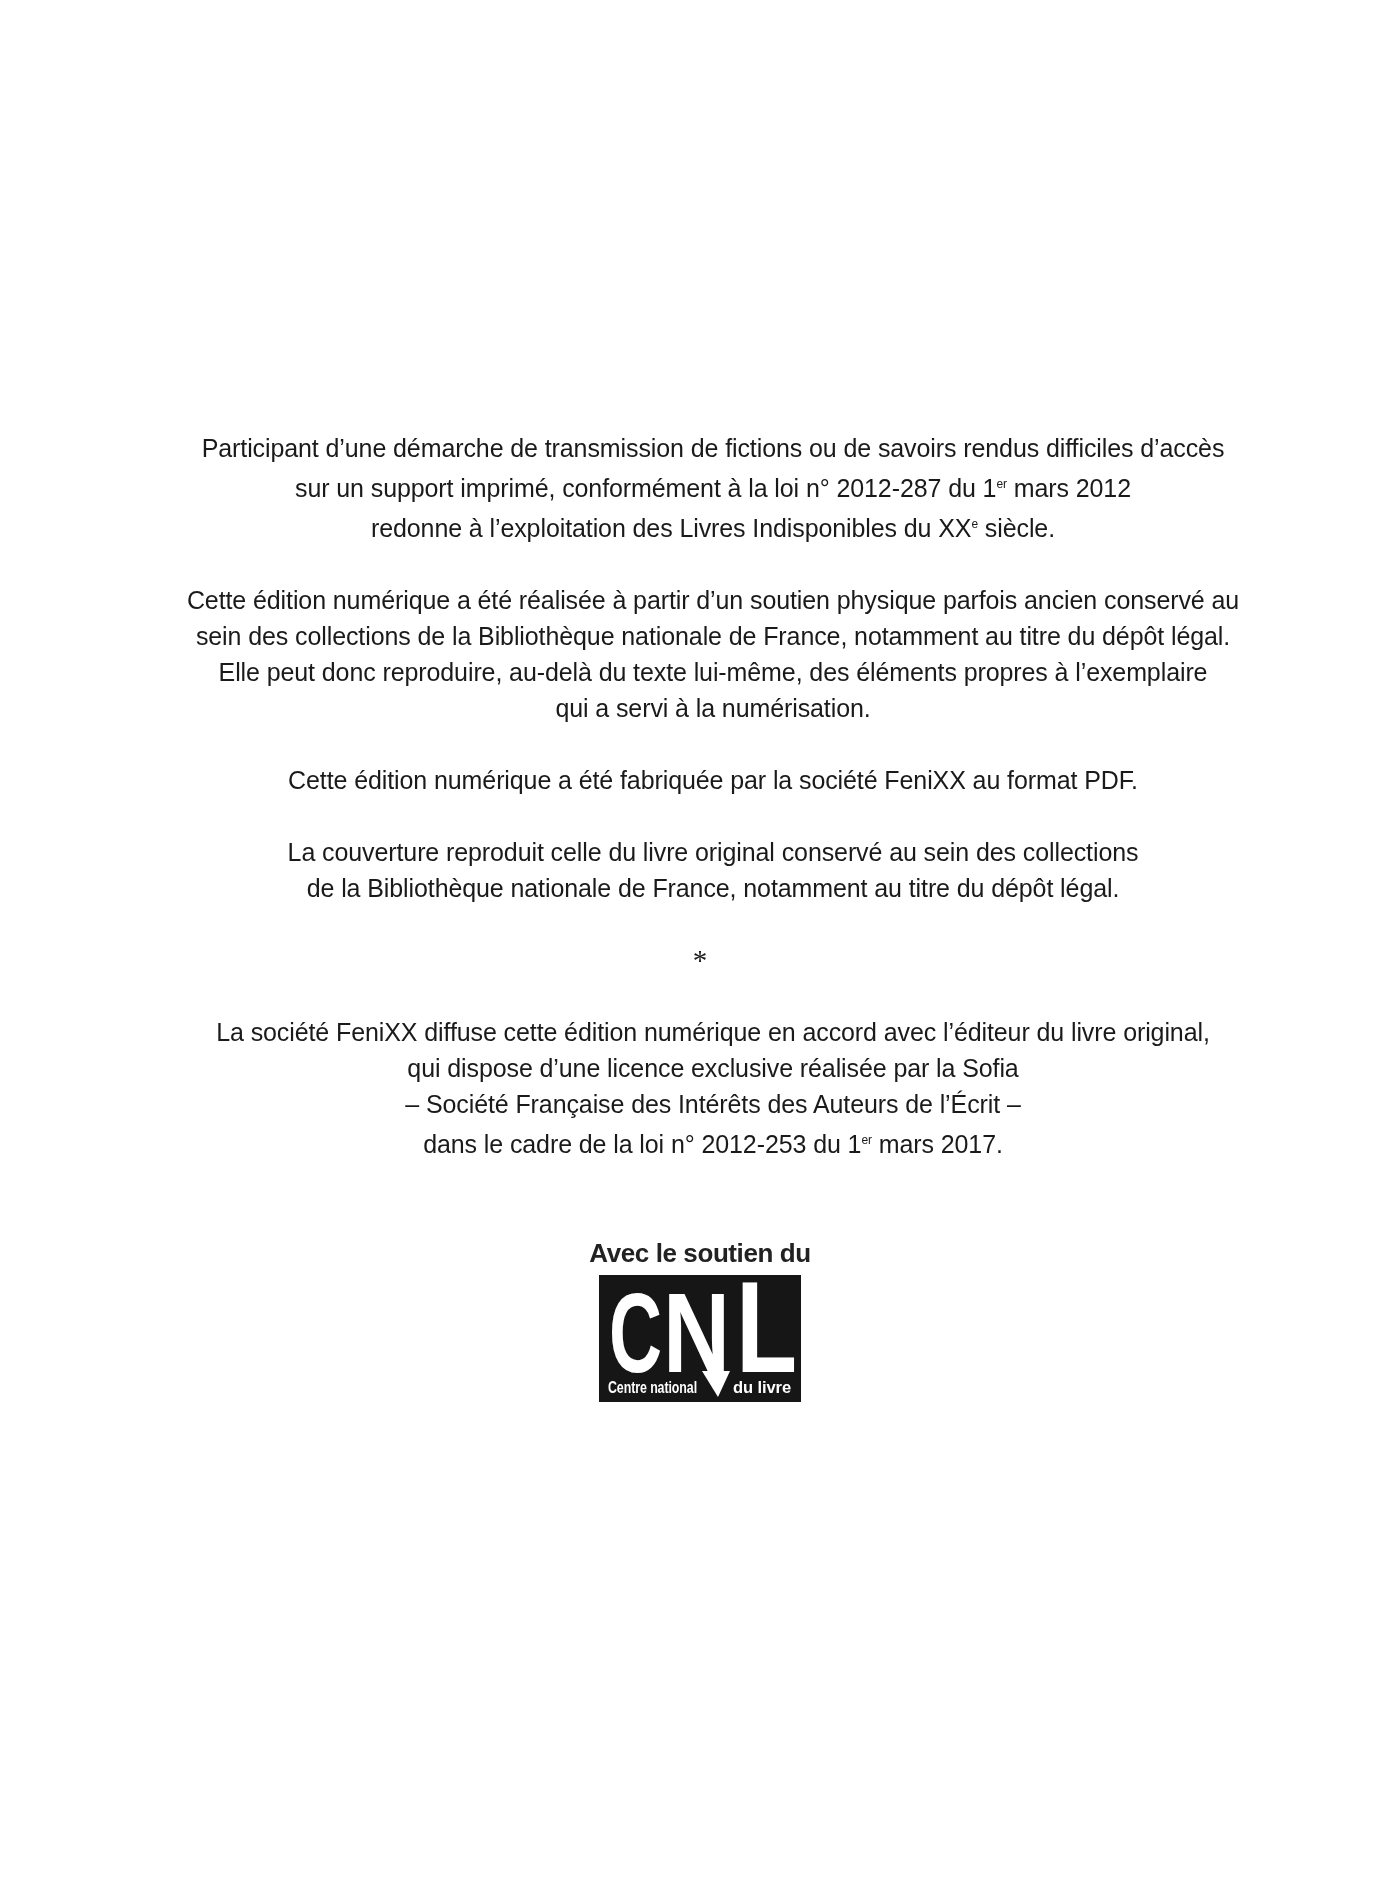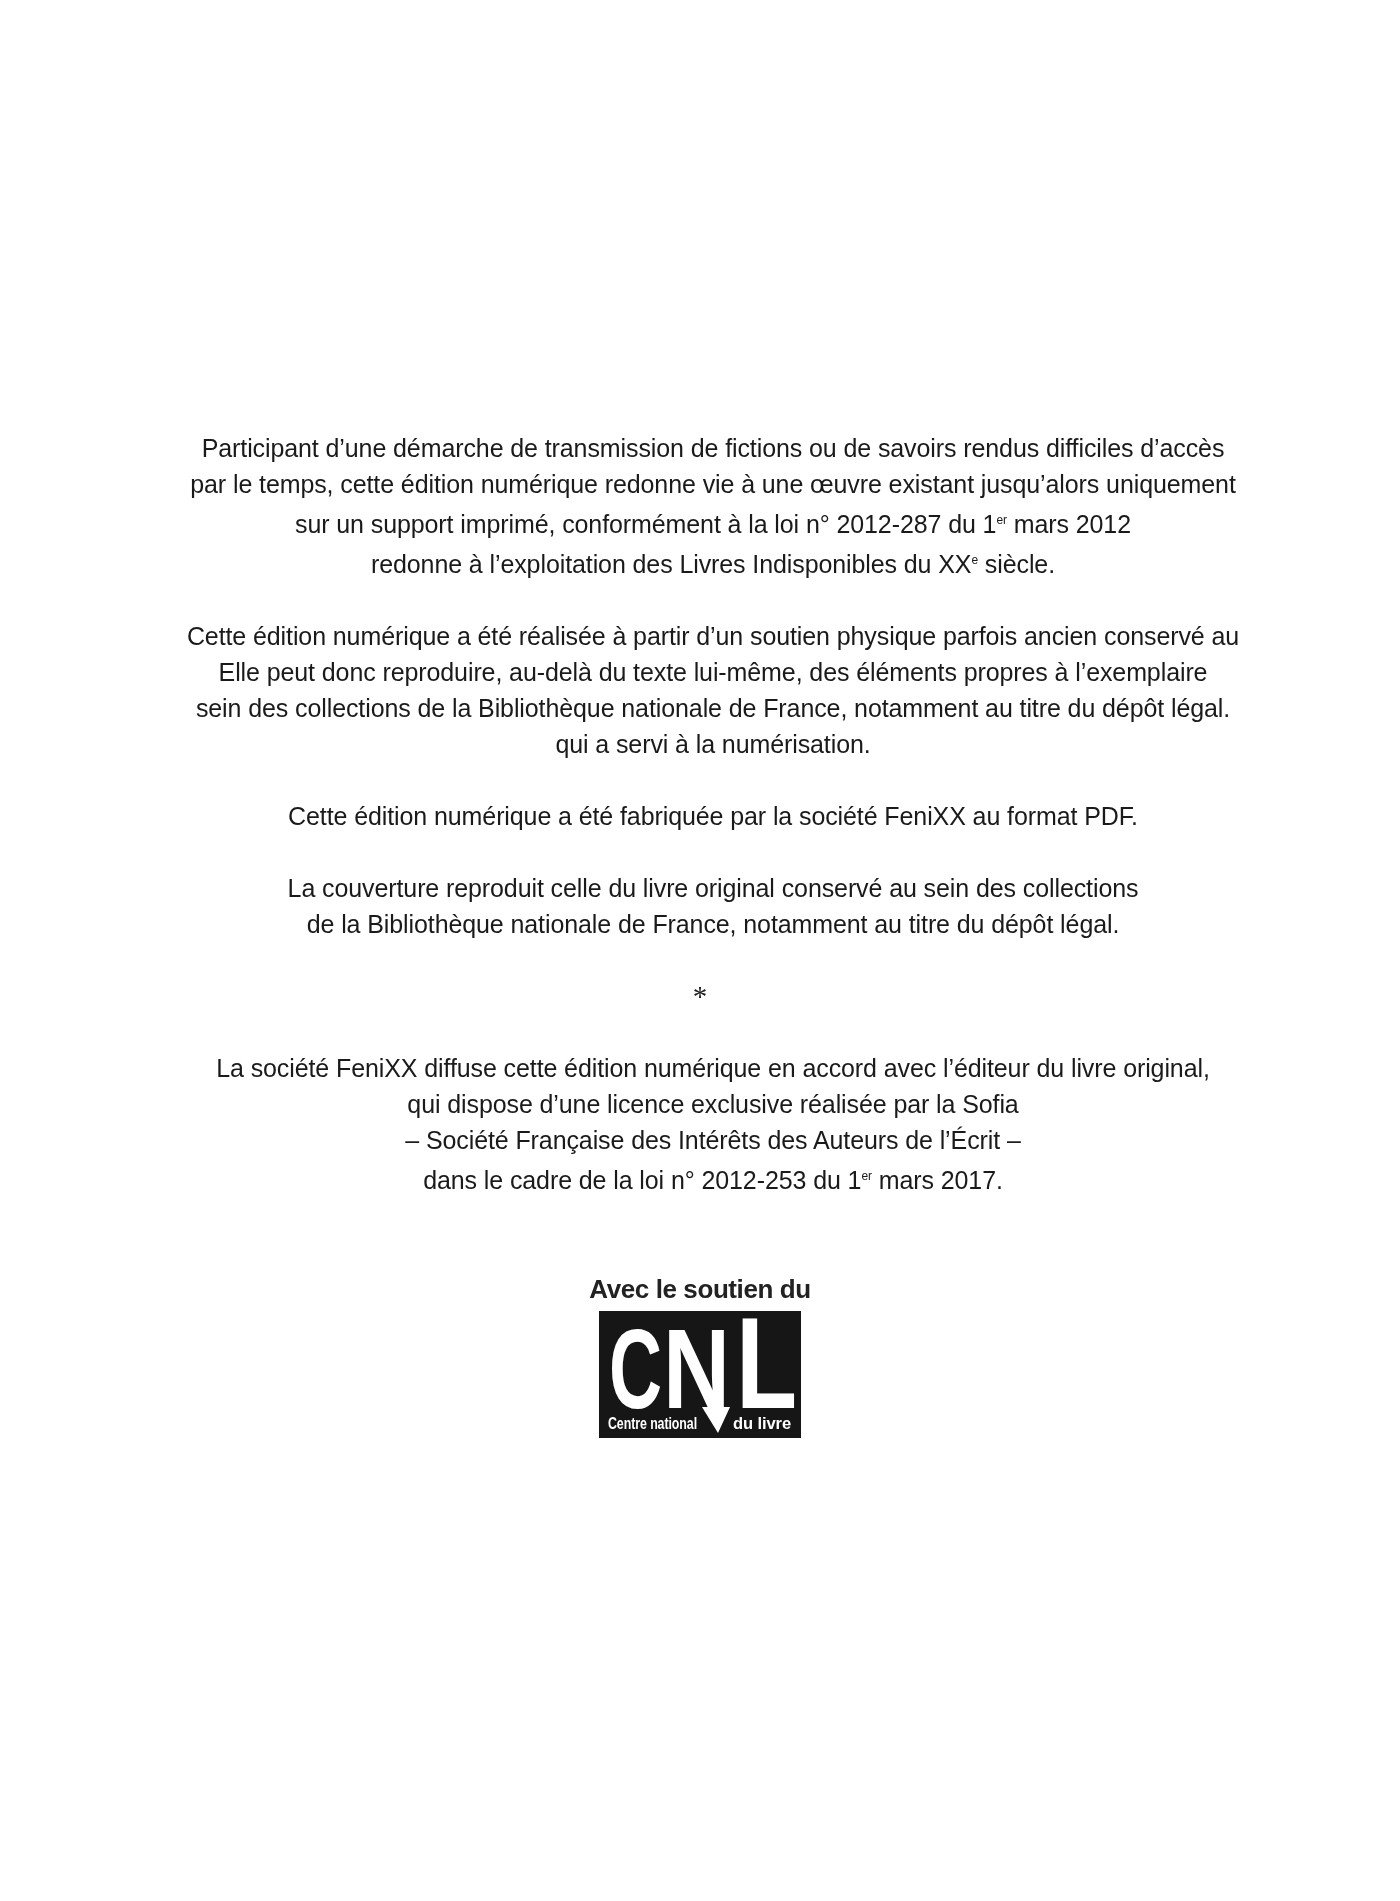--- a/index.html
+++ b/index.html
@@ -50,29 +50,28 @@
   }
   .bottom-spacer { height: 488px; }
 </style>
 </head>
 <body>
 
 <main class="content">
 
   <section class="para">
     <div class="line">Participant d’une démarche de transmission de fictions ou de savoirs rendus difficiles d’accès</div>
-    <div class="line">par le temps, cette édition numérique redonne vie à une œuvre existant jusqu’alors uniquement</div>
     <div class="line"><span>sur un support imprimé, conformément à la loi n° 2012-287 du 1</span><span class="sup">er</span><span> mars 2012</span></div>
     <div class="line"><span>redonne à l’exploitation des Livres Indisponibles du XX</span><span class="sup">e</span><span> siècle.</span></div>
   </section>
 
   <section class="para">
     <div class="line">Cette édition numérique a été réalisée à partir d’un soutien physique parfois ancien conservé au</div>
+    <div class="line">sein des collections de la Bibliothèque nationale de France, notamment au titre du dépôt légal.</div>
     <div class="line">Elle peut donc reproduire, au-delà du texte lui-même, des éléments propres à l’exemplaire</div>
-    <div class="line">sein des collections de la Bibliothèque nationale de France, notamment au titre du dépôt légal.</div>
     <div class="line">qui a servi à la numérisation.</div>
   </section>
 
   <section class="para">
     <div class="line">Cette édition numérique a été fabriquée par la société FeniXX au format PDF.</div>
   </section>
 
   <section class="para">
     <div class="line">La couverture reproduit celle du livre original conservé au sein des collections</div>
     <div class="line">de la Bibliothèque nationale de France, notamment au titre du dépôt légal.</div>

